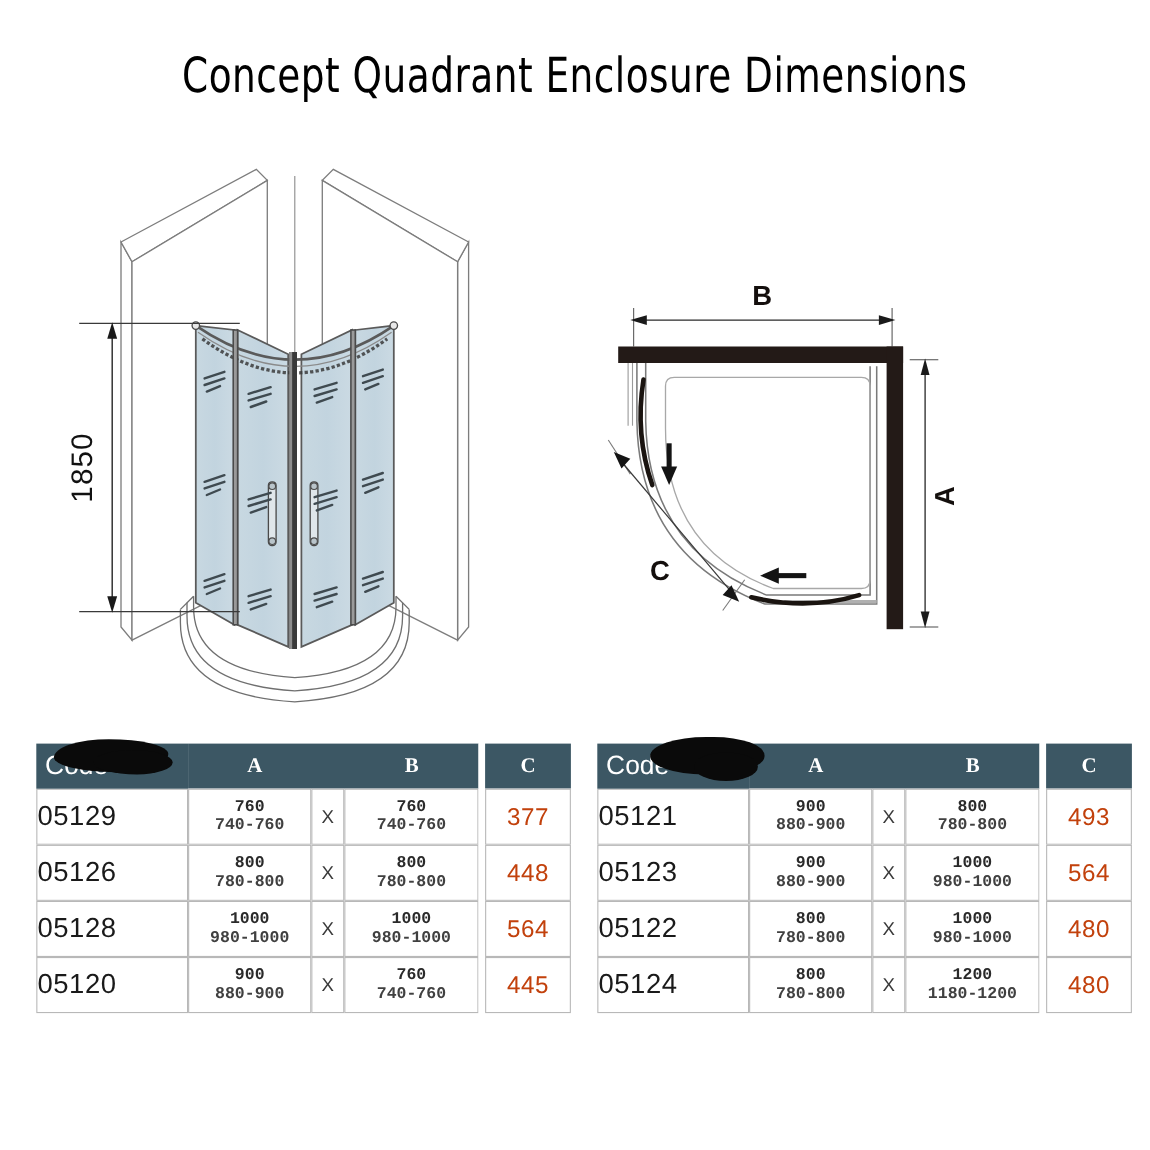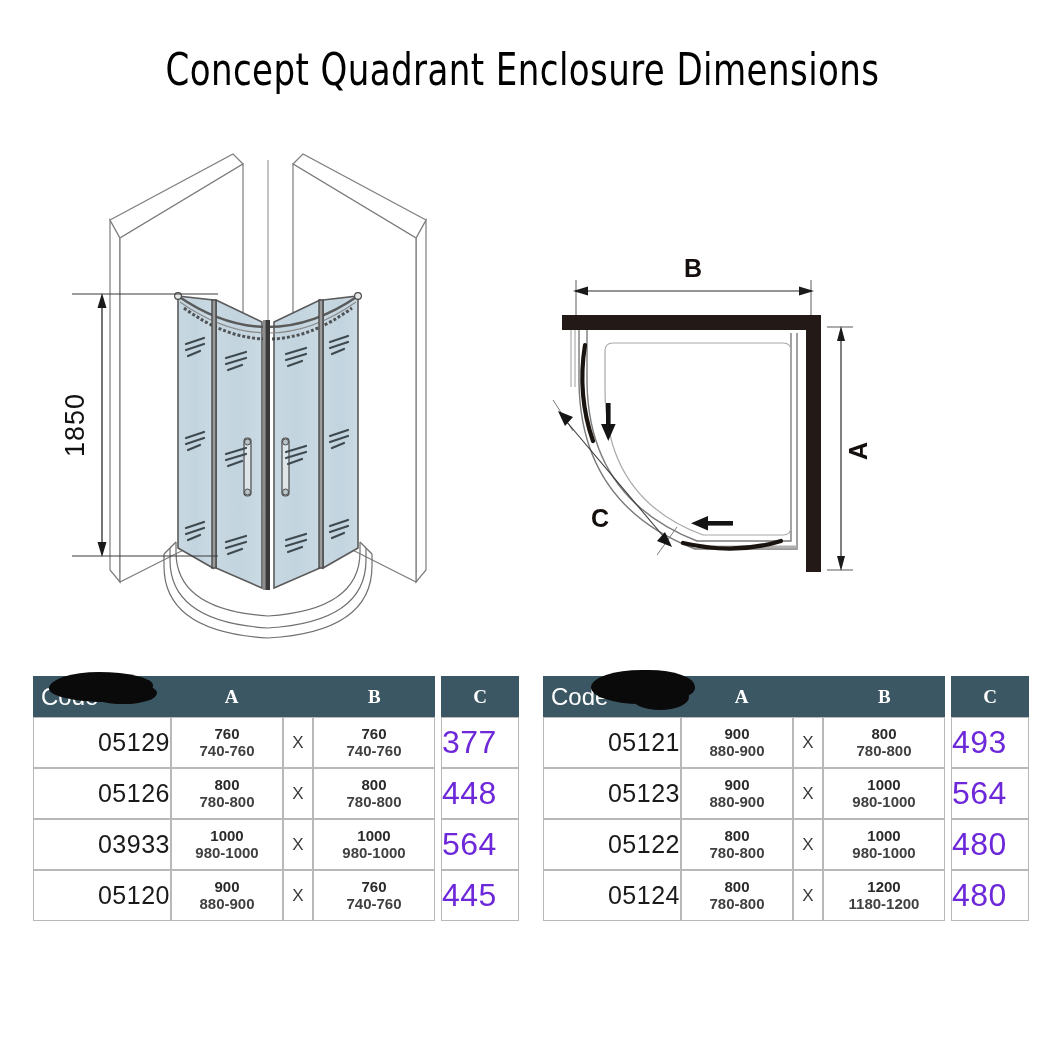--- a/index.html
+++ b/index.html
@@ -112,34 +112,36 @@
   .dim-table td {
     border: 1px solid #b8b8b8;
     padding: 0;
     background: #ffffff;
     height: 49px;
     vertical-align: middle;
   }
   .c-code {
     font-size: 25px;
     color: #1a1a1a;
-    text-align: right;
+    text-align: left;
     padding-left: 11px;
     letter-spacing: 0.5px;
   }
   .c-val {
-    font-size: 32px;
-    color: #6d28d9;
+    font-size: 22px;
+    color: #c2410c;
+    text-align: center;
     letter-spacing: 0.5px;
   }
   .c-dim { padding: 0 4px; }
   .dimbox {
     display: block;
     text-align: center;
     line-height: 1.12;
+    font-family: Liberation Mono, monospace;
   }
   .dim-main {
     display: block;
     font-size: 15px;
     font-weight: bold;
     color: #2a2a2a;
   }
   .dim-range {
     display: block;
     font-size: 15px;
@@ -442,21 +444,21 @@
       <td class="c-dim">
         <span class="dimbox">
           <span class="dim-main">800</span>
           <span class="dim-range">780-800</span>
         </span>
       </td>
       <td style="border:none;background:#fff;"></td>
       <td class="c-val">448</td>
     </tr>
     <tr>
-      <td class="c-code">03933</td>
+      <td class="c-code">05128</td>
       <td class="c-dim">
         <span class="dimbox">
           <span class="dim-main">1000</span>
           <span class="dim-range">980-1000</span>
         </span>
       </td>
       <td class="c-x">X</td>
       <td class="c-dim">
         <span class="dimbox">
           <span class="dim-main">1000</span>

